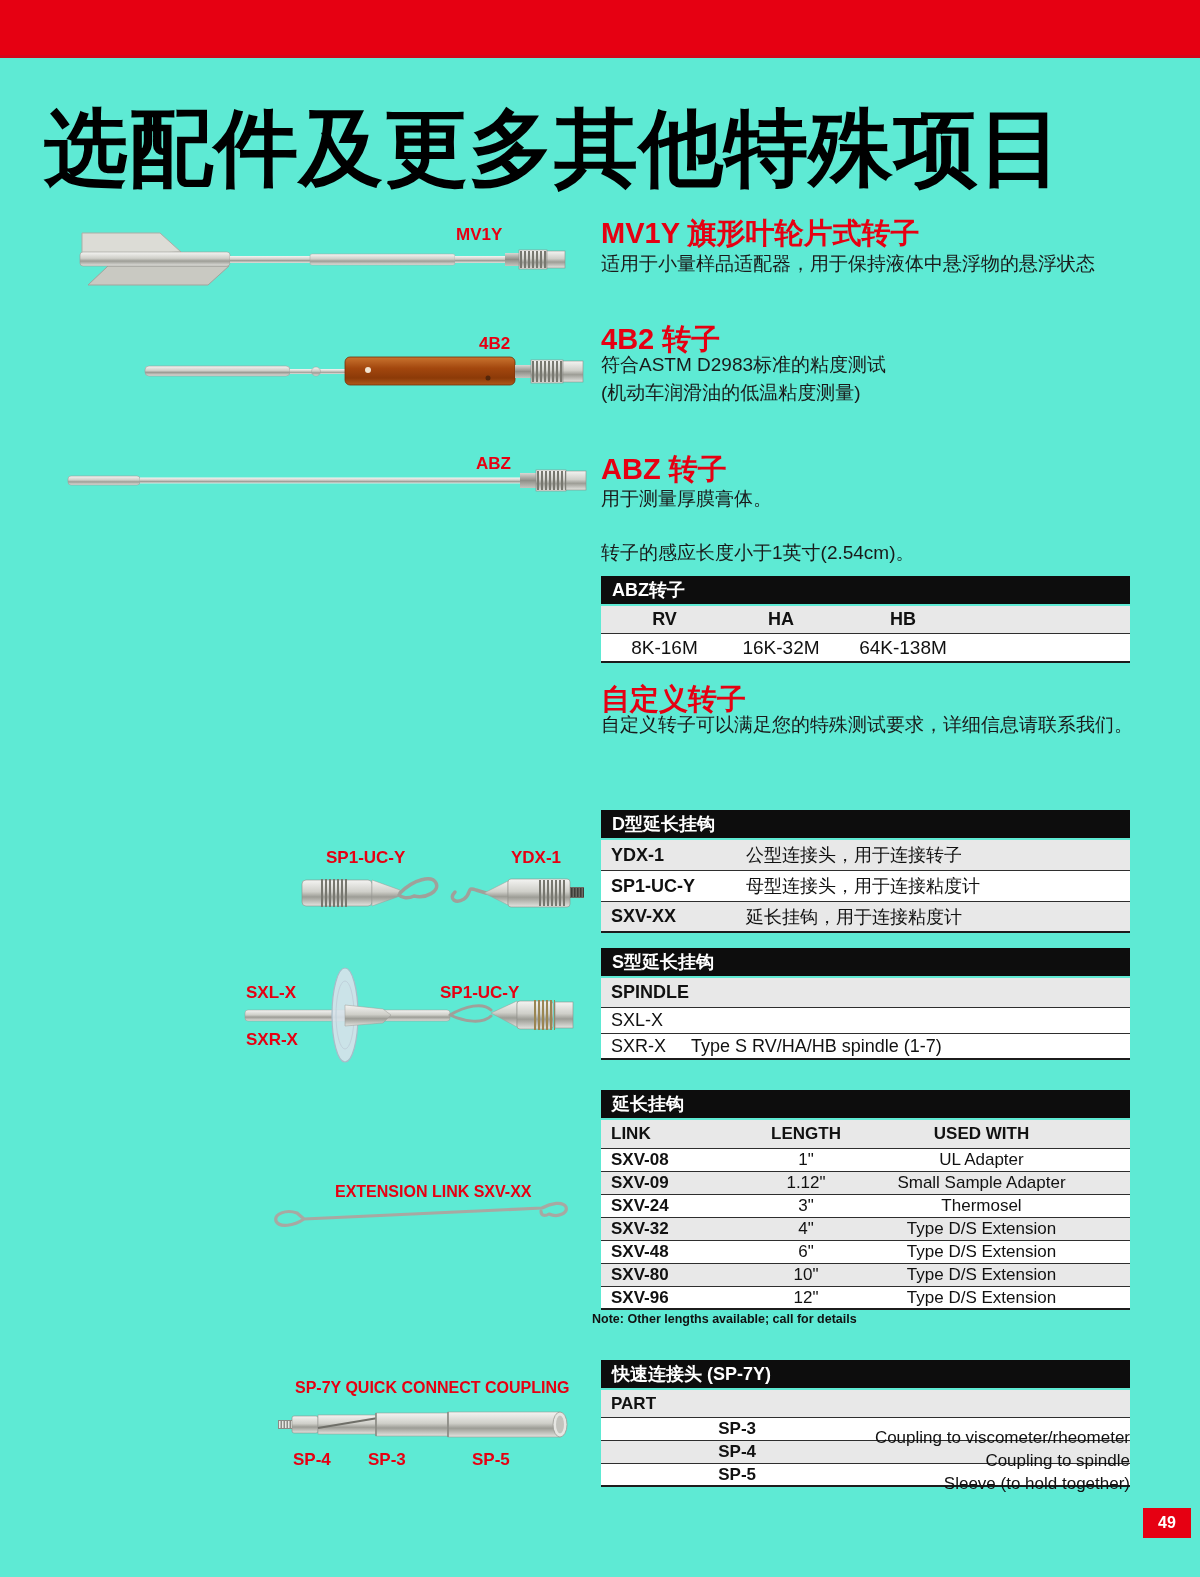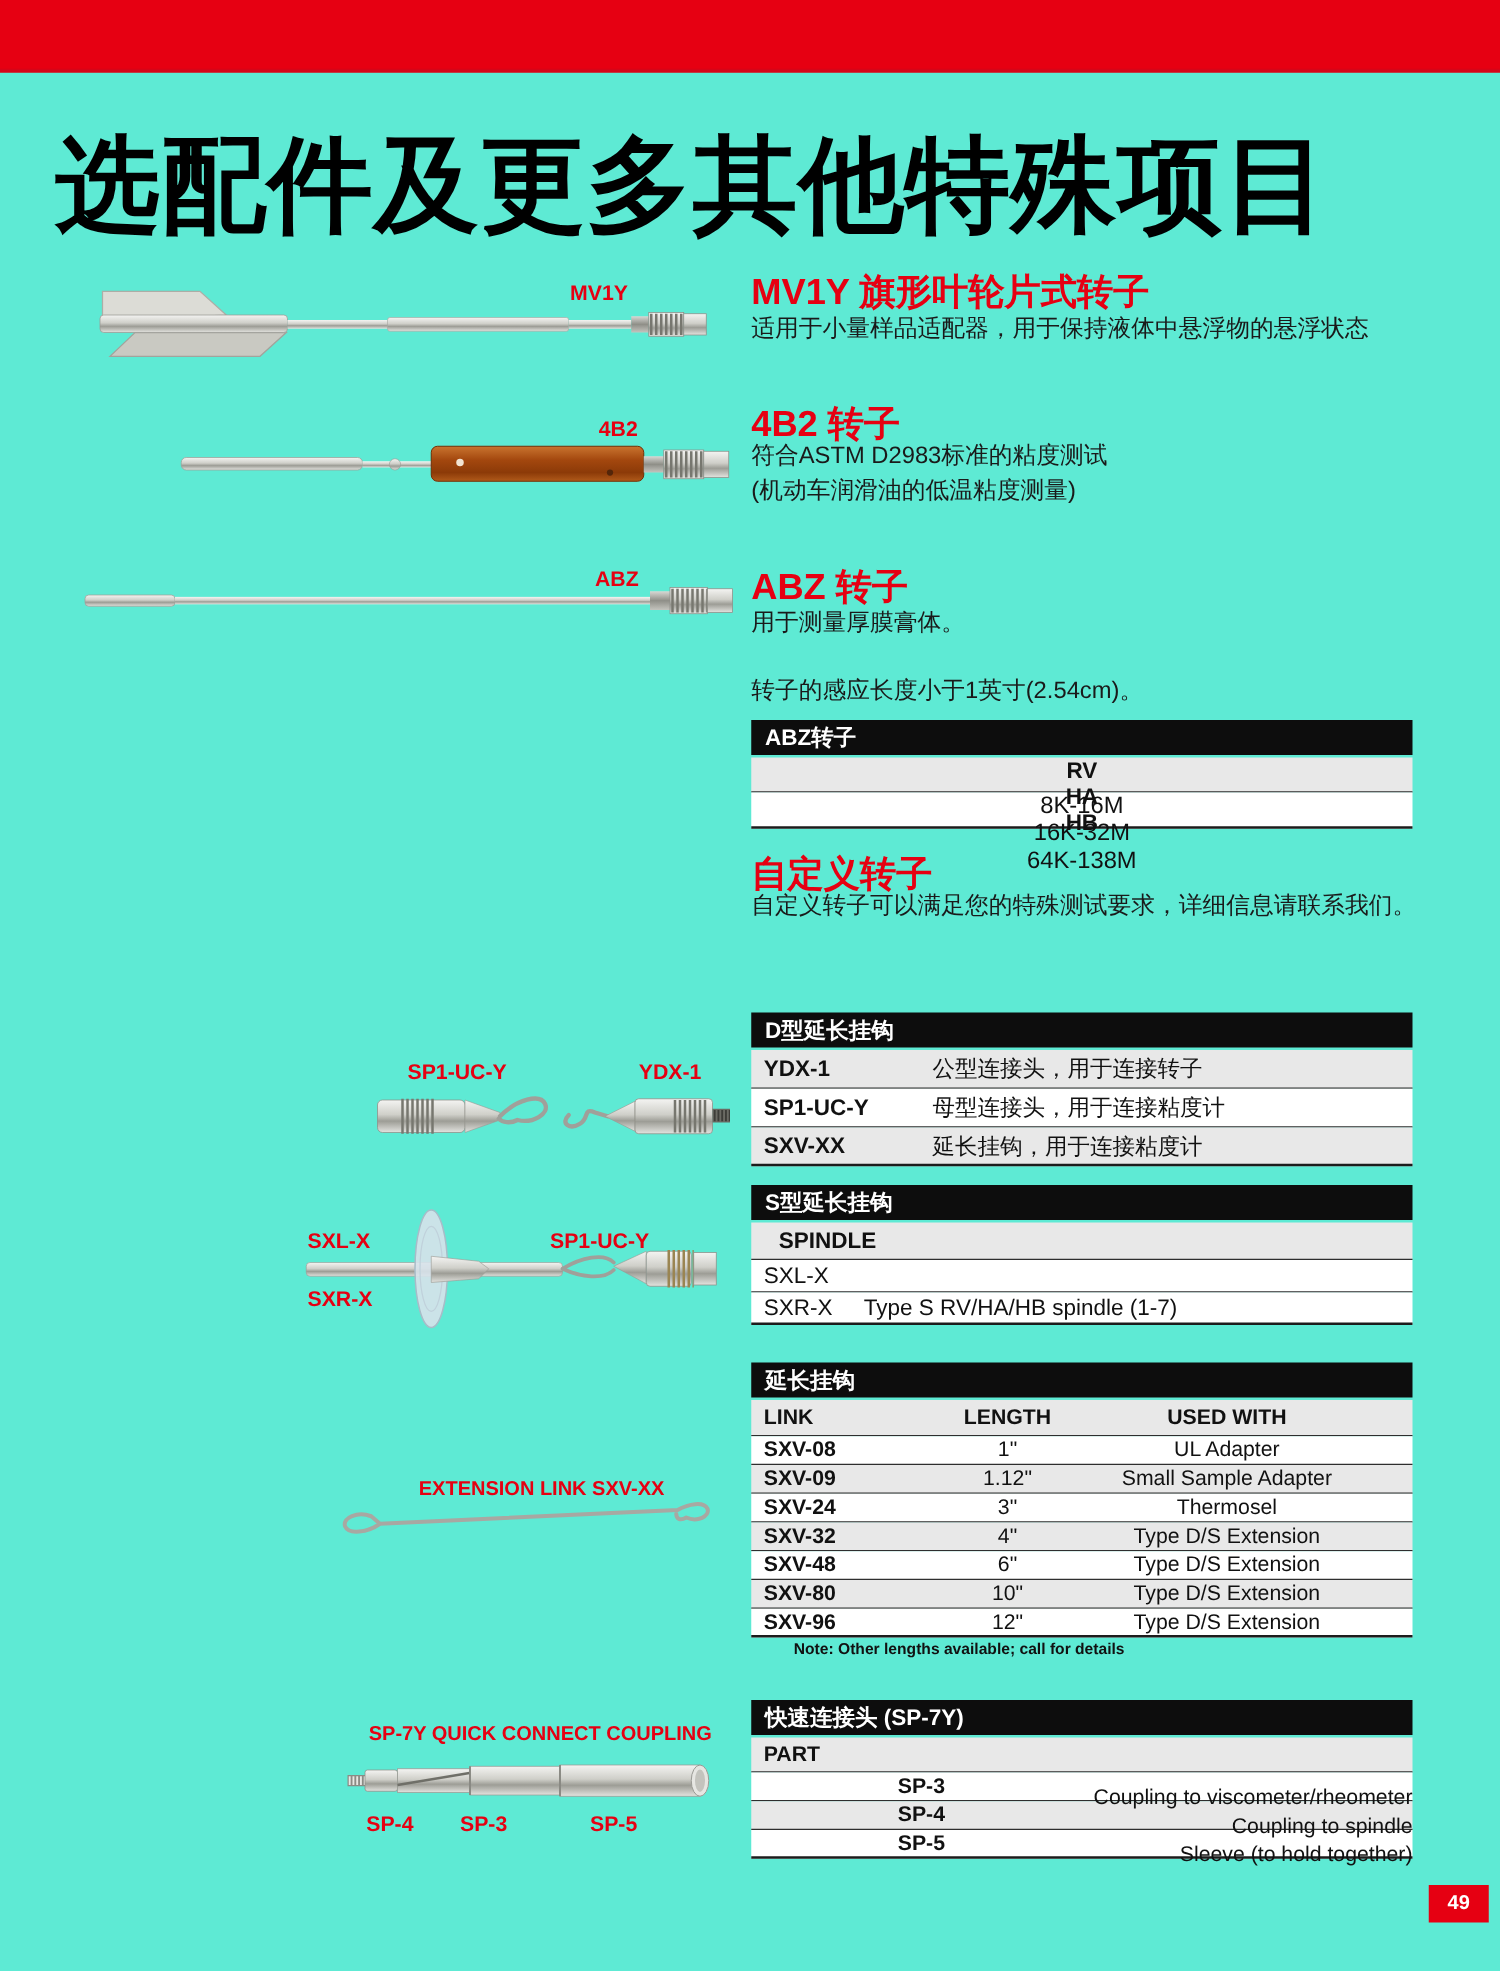--- a/index.html
+++ b/index.html
@@ -18,51 +18,51 @@
   .sec-text{position:absolute;left:601px;margin:0;color:#1a1a1a;font-size:19px;line-height:27px;white-space:nowrap;}
 
   .tbl{position:absolute;left:601px;width:529px;}
   .tbl-head{background:#0d0d0d;color:#fff;font-weight:bold;font-size:18px;height:28px;line-height:28px;
             padding-left:11px;margin-bottom:2px;box-sizing:border-box;}
   .row{display:flex;align-items:center;border-bottom:1.5px solid #2e2e2e;box-sizing:border-box;background:#fff;}
   .row.gray{background:#e8e8e8;}
   .row.last{border-bottom:2px solid #1c1c1c;}
 
   
-  .abz .row{height:28px;font-size:18px;flex-direction:column;}
+  .abz .row{height:28px;font-size:18px;}
   .abz .row.vals{height:29px;font-size:19px;}
   .abz .cc{text-align:center;}
   .abz .c1{width:127px;}
   .abz .c2{width:106px;}
   .abz .c3{width:138px;}
   .abz .hdr{font-weight:bold;}
 
   
   .parts .row{height:31px;font-size:18px;}
   .parts .c-part{width:135px;padding-left:10px;font-weight:bold;}
   .parts .c-desc{flex:1;}
 
   .stype .row{height:26px;font-size:18px;}
-  .stype .row.sub{height:30px;font-weight:bold;padding-left:12px;}
+  .stype .row.sub{height:30px;font-weight:bold;}
   .stype .c-part{width:80px;padding-left:10px;}
   .stype .c-desc{flex:1;}
 
   .ext .row{height:23px;font-size:17px;}
   .ext .row.sub{height:29px;font-weight:bold;}
   .ext .c1{width:140px;padding-left:10px;font-weight:bold;}
   .ext .row.sub .c1{font-weight:bold;}
   .ext .c2{width:110px;text-align:center;}
   .ext .c3{flex:1;text-align:center;padding-right:28px;}
 
   .quick .row{height:23px;font-size:17px;text-align:right;}
   .quick .row.sub{height:28px;font-weight:bold;}
   .quick .c-part{width:145px;padding-left:10px;font-weight:bold;}
   .quick .c-desc{flex:1;margin-top:18px;}
 
-  .note{position:absolute;left:635px;margin:0;font-size:12.5px;font-weight:bold;color:#111;white-space:nowrap;}
+  .note{position:absolute;left:592px;margin:0;font-size:12.5px;font-weight:bold;color:#111;white-space:nowrap;}
 
   .imgbox{position:absolute;}
   .pagenum{position:absolute;left:1143px;top:1508px;width:48px;height:30px;background:#e60012;
            color:#fff;font-weight:bold;font-size:16px;display:flex;align-items:center;justify-content:center;}
 </style>
 </head>
 <body>
 
 <div class="page">
 

